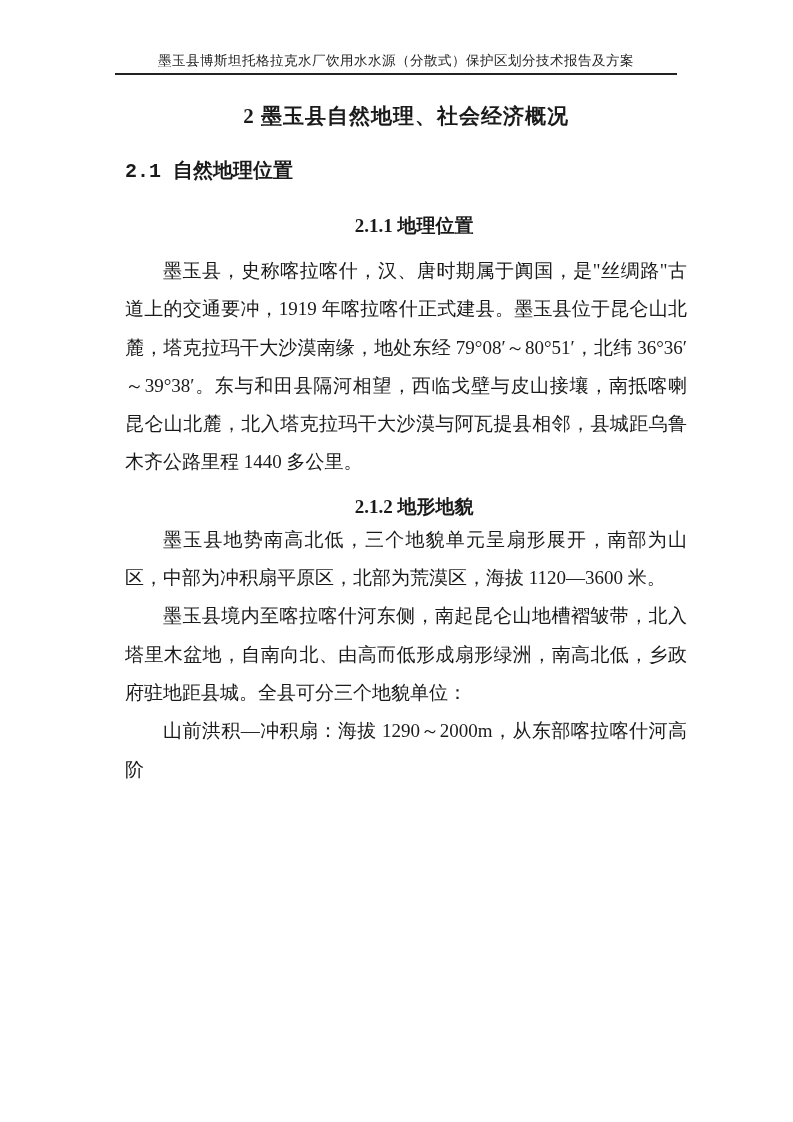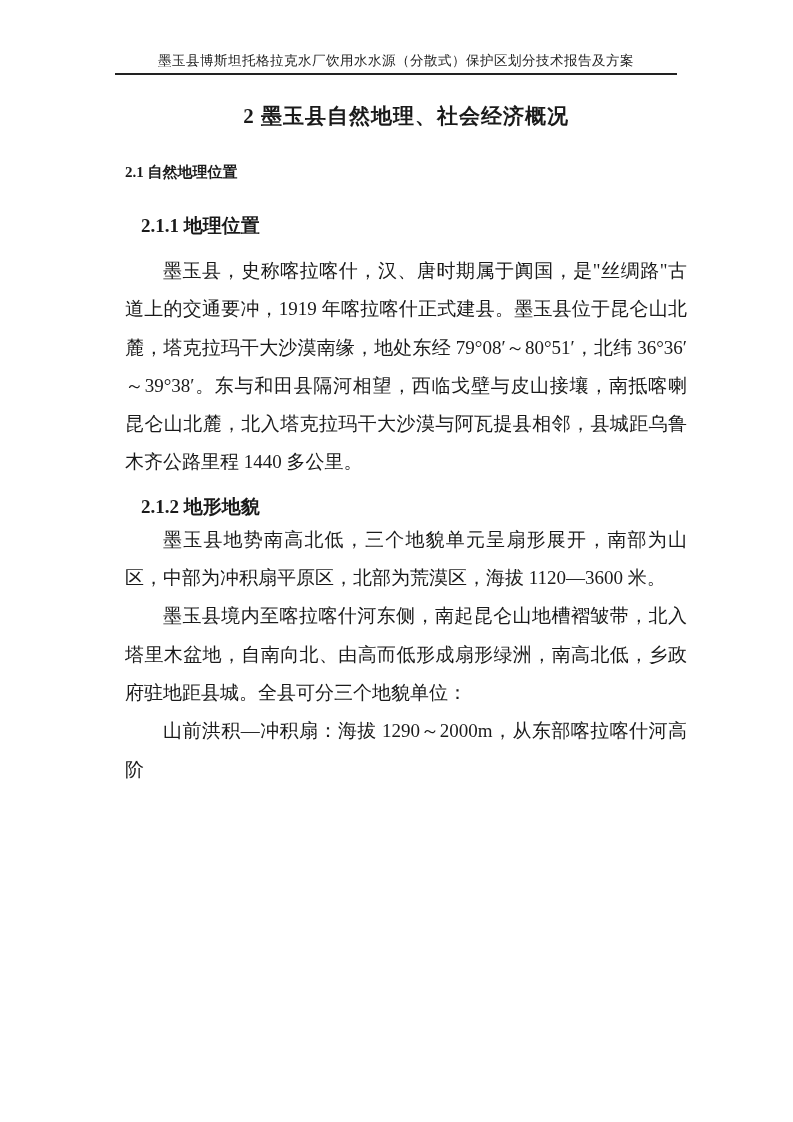--- a/index.html
+++ b/index.html
@@ -38,31 +38,32 @@
   .chapter-title {
     margin: 101px 0 0 0;
     font-size: 21px;
     line-height: 30px;
     font-weight: bold;
     text-align: center;
     letter-spacing: 1px;
   }
   .h2 {
     margin: 27px 0 0 0;
-    font-size: 15px;
+    font-size: 20px;
     line-height: 28px;
     font-weight: bold;
     text-align: left;
+    font-family: Liberation Mono, monospace;
   }
   .h3 {
     margin: 28px 0 0 16px;
     font-size: 19px;
     line-height: 24px;
     font-weight: bold;
-    text-align: left;
+    text-align: center;
   }
   .h3.second {
     margin-top: 13px;
   }
   p.body-para {
     margin: 0;
     font-size: 19px;
     line-height: 38.3px;
     text-align: justify;
     text-indent: 2em;

